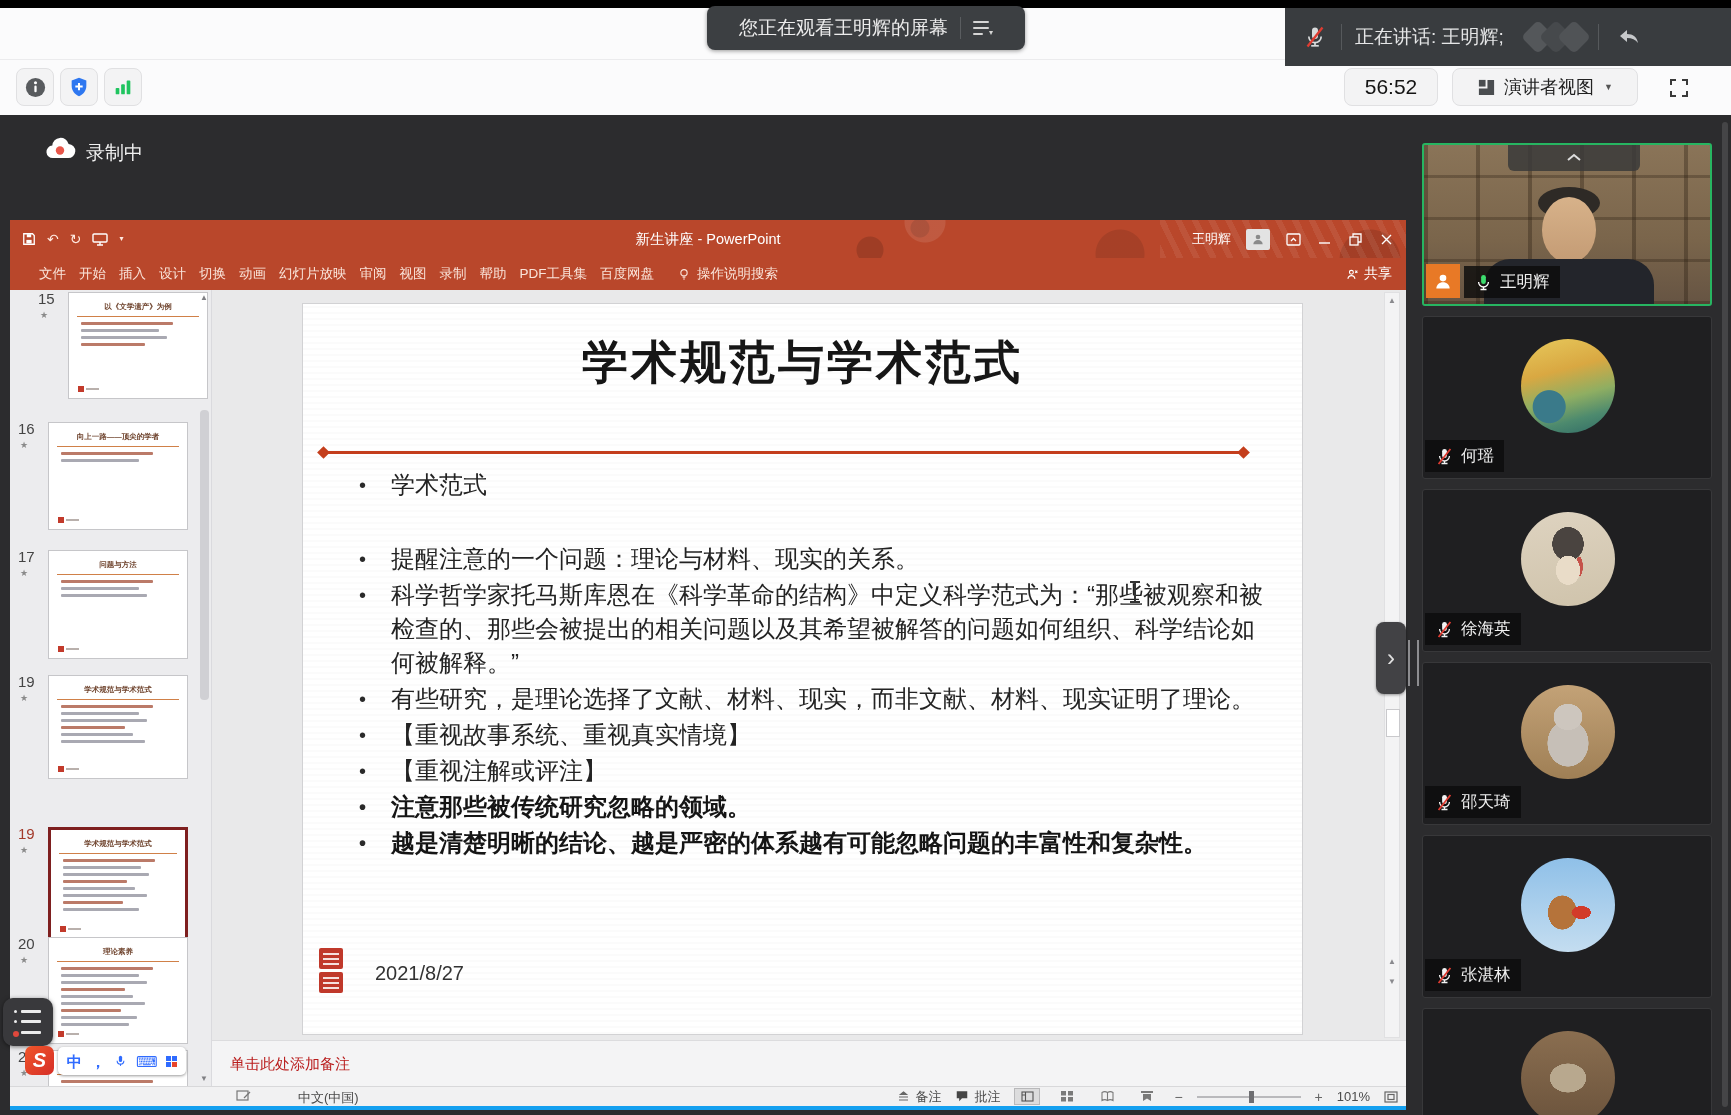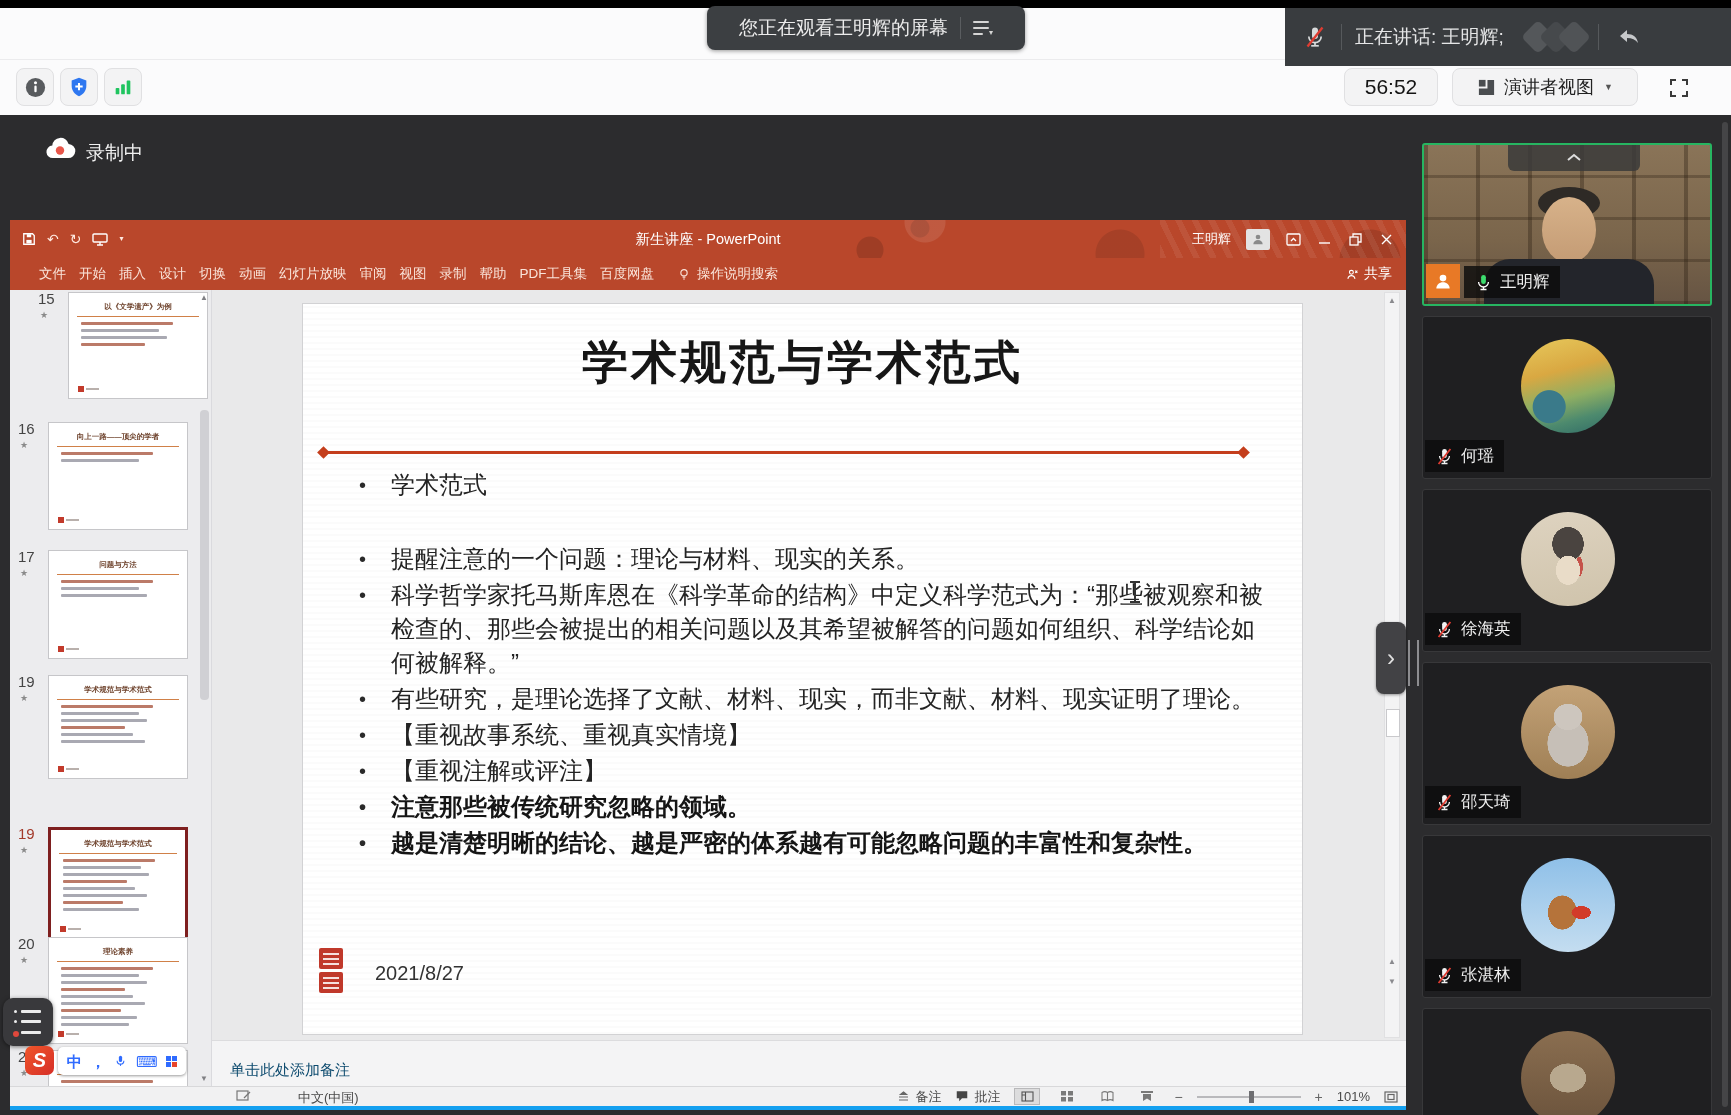--- a/index.html
+++ b/index.html
@@ -109,21 +109,21 @@
   #seal .s2{top:24px;}
   #seal .s::after{content:"";position:absolute;left:4px;top:4px;right:4px;bottom:4px;
     background:repeating-linear-gradient(0deg,rgba(255,255,255,.85) 0 2px,transparent 2px 5px);}
   #slide-date{position:absolute;left:72px;top:658px;font-size:20px;color:#333;}
   #slide-sb{position:absolute;left:1172px;top:2px;width:16px;height:746px;background:#f3f3f4;border:1px solid #e0e0e2;box-sizing:border-box;}
   #sb-thumb{position:absolute;left:1px;top:416px;width:12px;height:26px;background:#fff;border:1px solid #c9c9cc;}
   .sb-a{position:absolute;left:3px;font-size:8px;color:#8a8a8e;}
   #sb-up{top:3px;} #sb-p{top:664px;} #sb-n{top:684px;}
 
   #notes-strip{position:absolute;left:202px;top:820px;width:1194px;height:46px;background:#f4f4f5;border-top:1px solid #dcdcde;box-sizing:border-box;}
-  #notes-text{position:absolute;left:18px;top:20px;font-size:15px;color:#0c4a6e;}
+  #notes-text{position:absolute;left:18px;top:14px;font-size:15px;color:#b91c1c;}
 
   
   #ppt-status{position:absolute;left:0;top:866px;width:1396px;height:20px;background:#f1f1f2;border-top:1px solid #d8d8da;box-sizing:border-box;
     font-size:13px;color:#4a4a4a;}
   #st-slide{position:absolute;left:14px;top:2px;margin-top:40px;}
   #st-ic-display{position:absolute;left:226px;top:3px;}
   #st-lang{position:absolute;left:288px;top:2px;}
   #st-right{position:absolute;right:8px;top:0;height:19px;display:flex;align-items:center;gap:14px;}
   .st-group{display:flex;align-items:center;gap:5px;cursor:pointer;}
   .viewbtn{width:26px;height:17px;display:flex;align-items:center;justify-content:center;cursor:pointer;border:1px solid transparent;box-sizing:border-box;}

